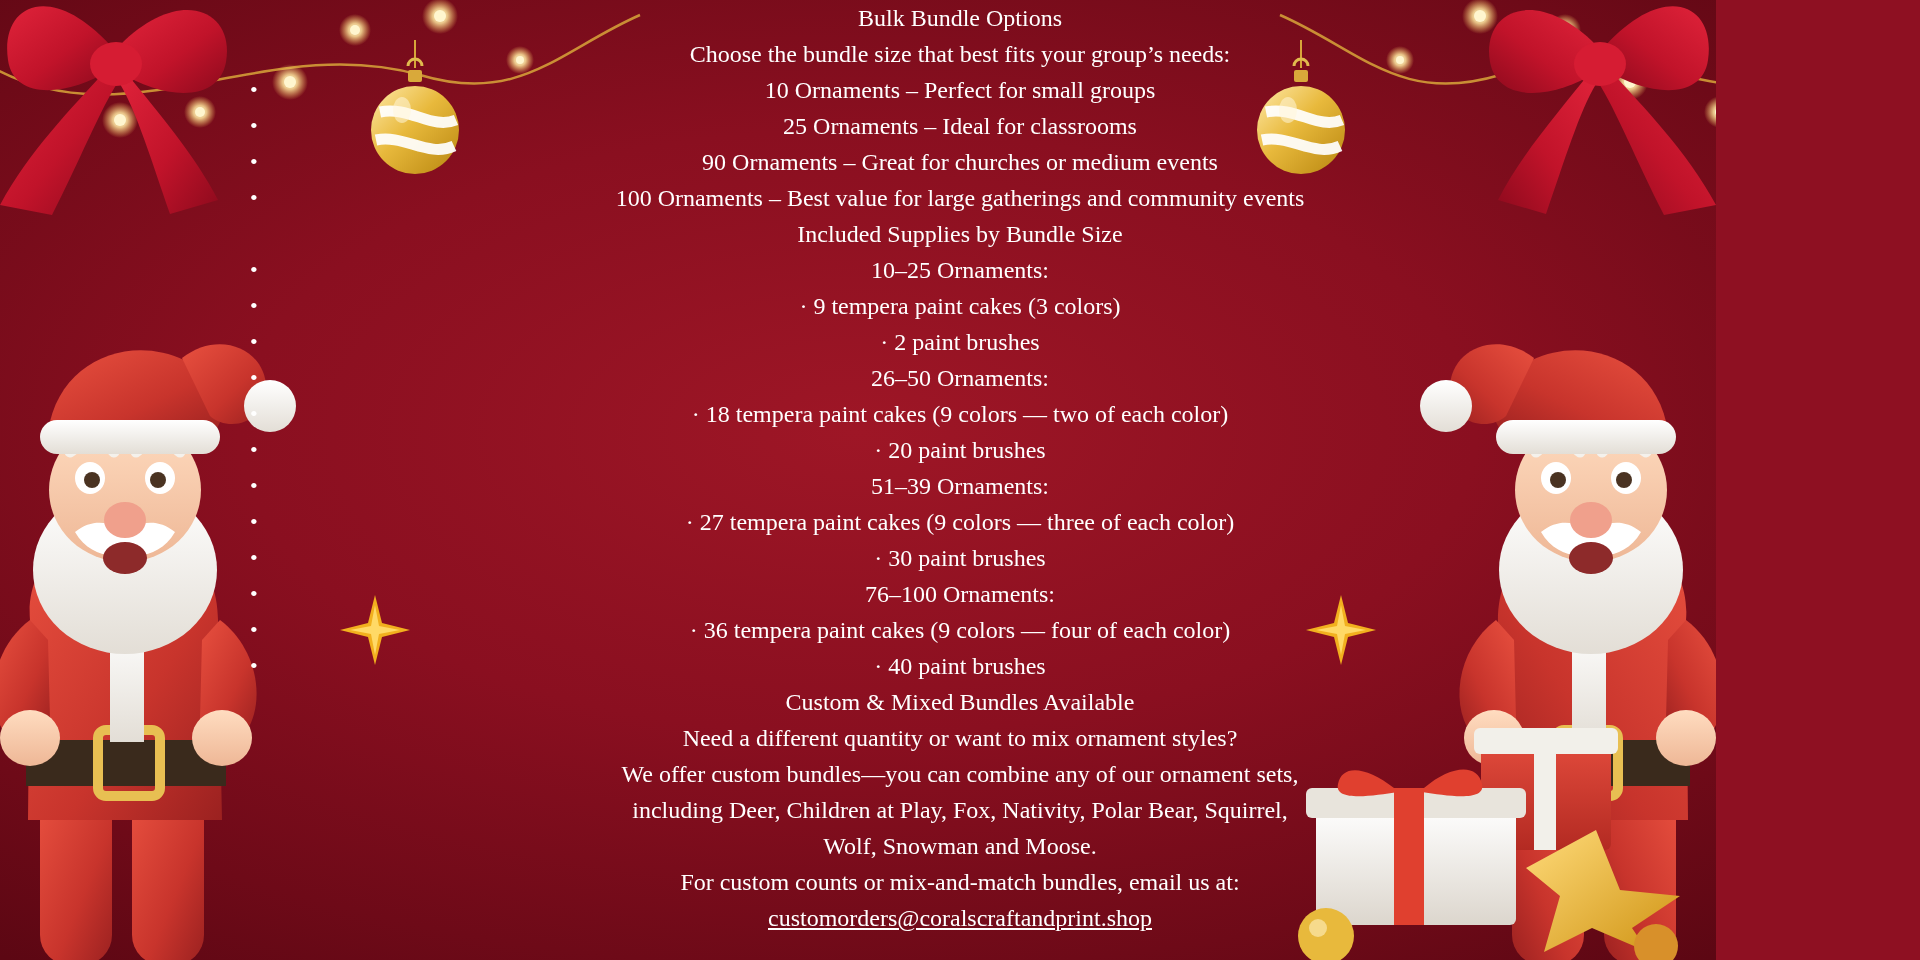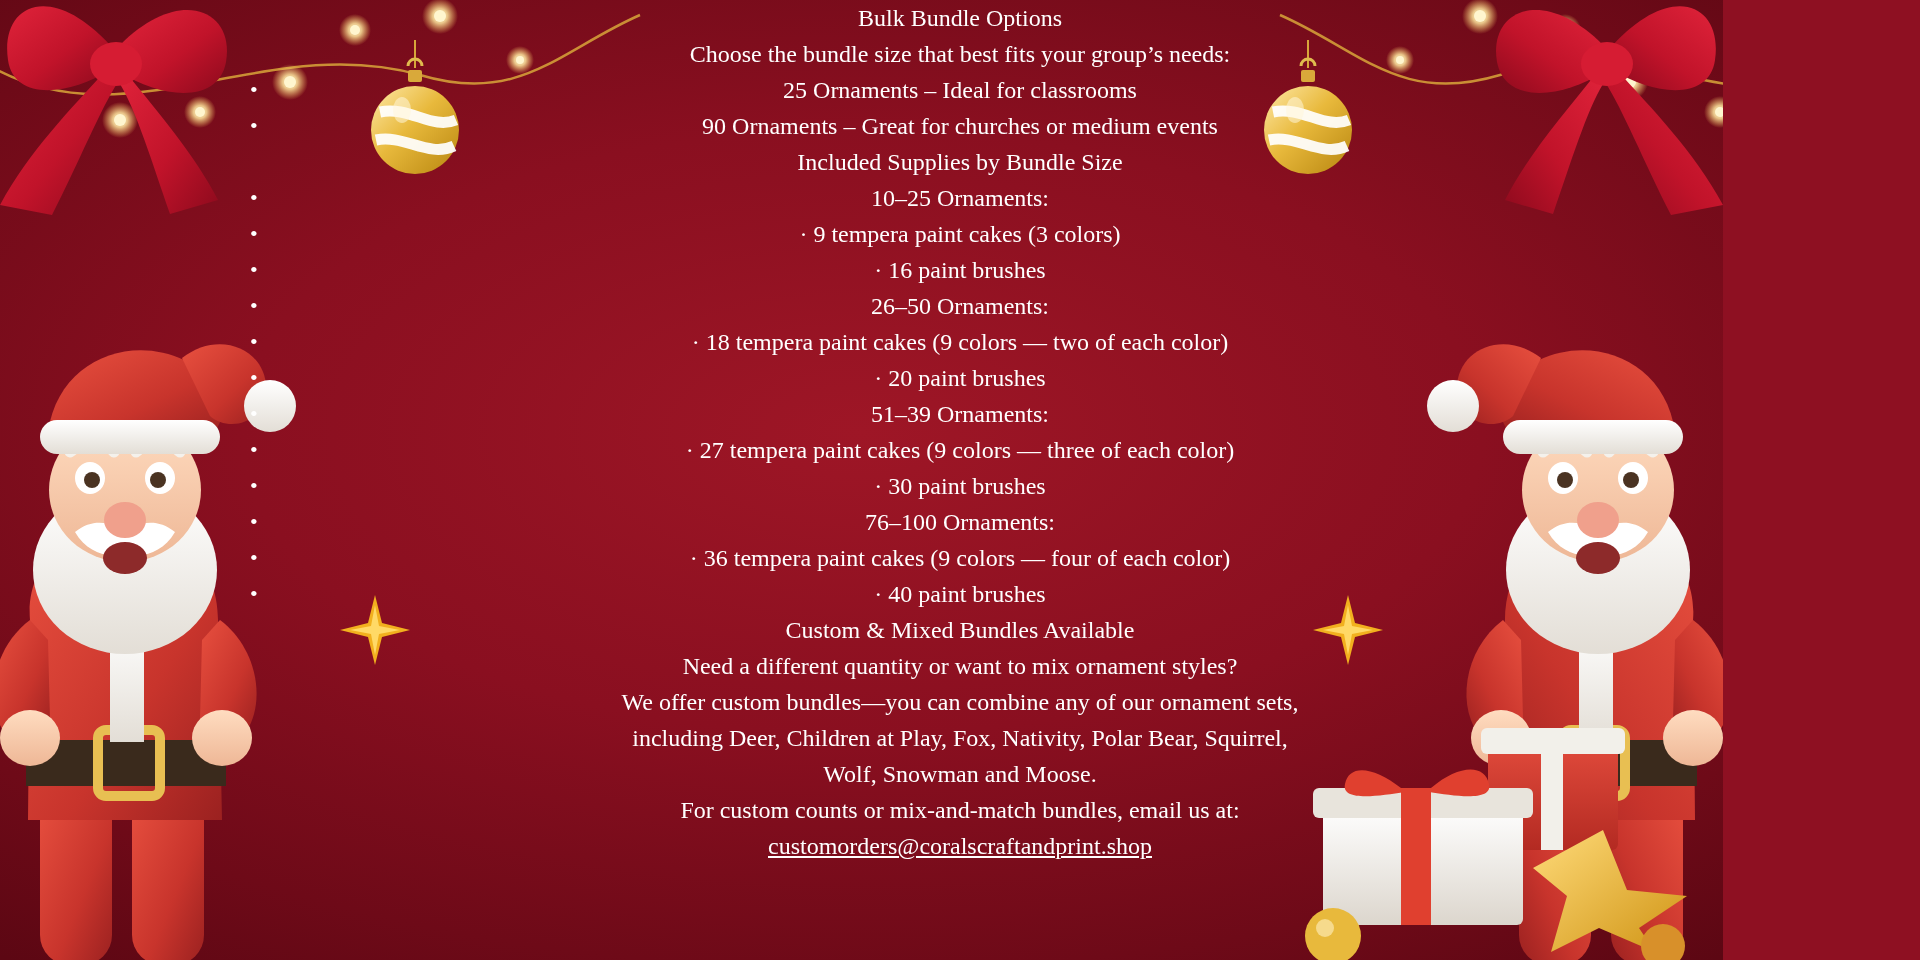--- a/index.html
+++ b/index.html
@@ -13,21 +13,20 @@
     font-family: "Liberation Serif", serif;
     background: #8e1022;
   }
   #page {
     position: relative;
     width: 1716px;
     height: 960px;
     background:
       radial-gradient(ellipse 80% 70% at 50% 45%, #9e1626 0%, #8a0f20 45%, #6e0a18 80%, #5c0713 100%);
     overflow: hidden;
-    padding-left: 7px;
   }
 
   
   .lights {
     position: absolute;
     top: 0;
     left: 0;
     width: 1920px;
     height: 200px;
     pointer-events: none;
@@ -331,26 +330,28 @@
     <path d="M320 130 L344 190 L404 196 L356 228 L372 252 L316 228 L268 252 L284 196 L250 168 Z" fill="url(#goldstar)"></path>
 
     <circle cx="50" cy="236" r="28" fill="#e8b93c"></circle>
     <circle cx="42" cy="228" r="9" fill="#fff0c2" opacity="0.6"></circle>
     <circle cx="380" cy="246" r="22" fill="#d8902a"></circle>
   </svg>
 
   <div class="content">
     <div class="line">Bulk Bundle Options</div>
     <div class="line">Choose the bundle size that best fits your group’s needs:</div>
+    <div class="line bullet">10 Ornaments – Perfect for small groups</div>
     <div class="line bullet">25 Ornaments – Ideal for classrooms</div>
     <div class="line bullet">90 Ornaments – Great for churches or medium events</div>
+    <div class="line bullet">100 Ornaments – Best value for large gatherings and community events</div>
     <div class="line">Included Supplies by Bundle Size</div>
     <div class="line bullet">10–25 Ornaments:</div>
     <div class="line bullet">· 9 tempera paint cakes (3 colors)</div>
-    <div class="line bullet">· 16 paint brushes</div>
+    <div class="line bullet">· 2 paint brushes</div>
     <div class="line bullet">26–50 Ornaments:</div>
     <div class="line bullet">· 18 tempera paint cakes (9 colors — two of each color)</div>
     <div class="line bullet">· 20 paint brushes</div>
     <div class="line bullet">51–39 Ornaments:</div>
     <div class="line bullet">· 27 tempera paint cakes (9 colors — three of each color)</div>
     <div class="line bullet">· 30 paint brushes</div>
     <div class="line bullet">76–100 Ornaments:</div>
     <div class="line bullet">· 36 tempera paint cakes (9 colors — four of each color)</div>
     <div class="line bullet">· 40 paint brushes</div>
     <div class="line">Custom &amp; Mixed Bundles Available</div>

